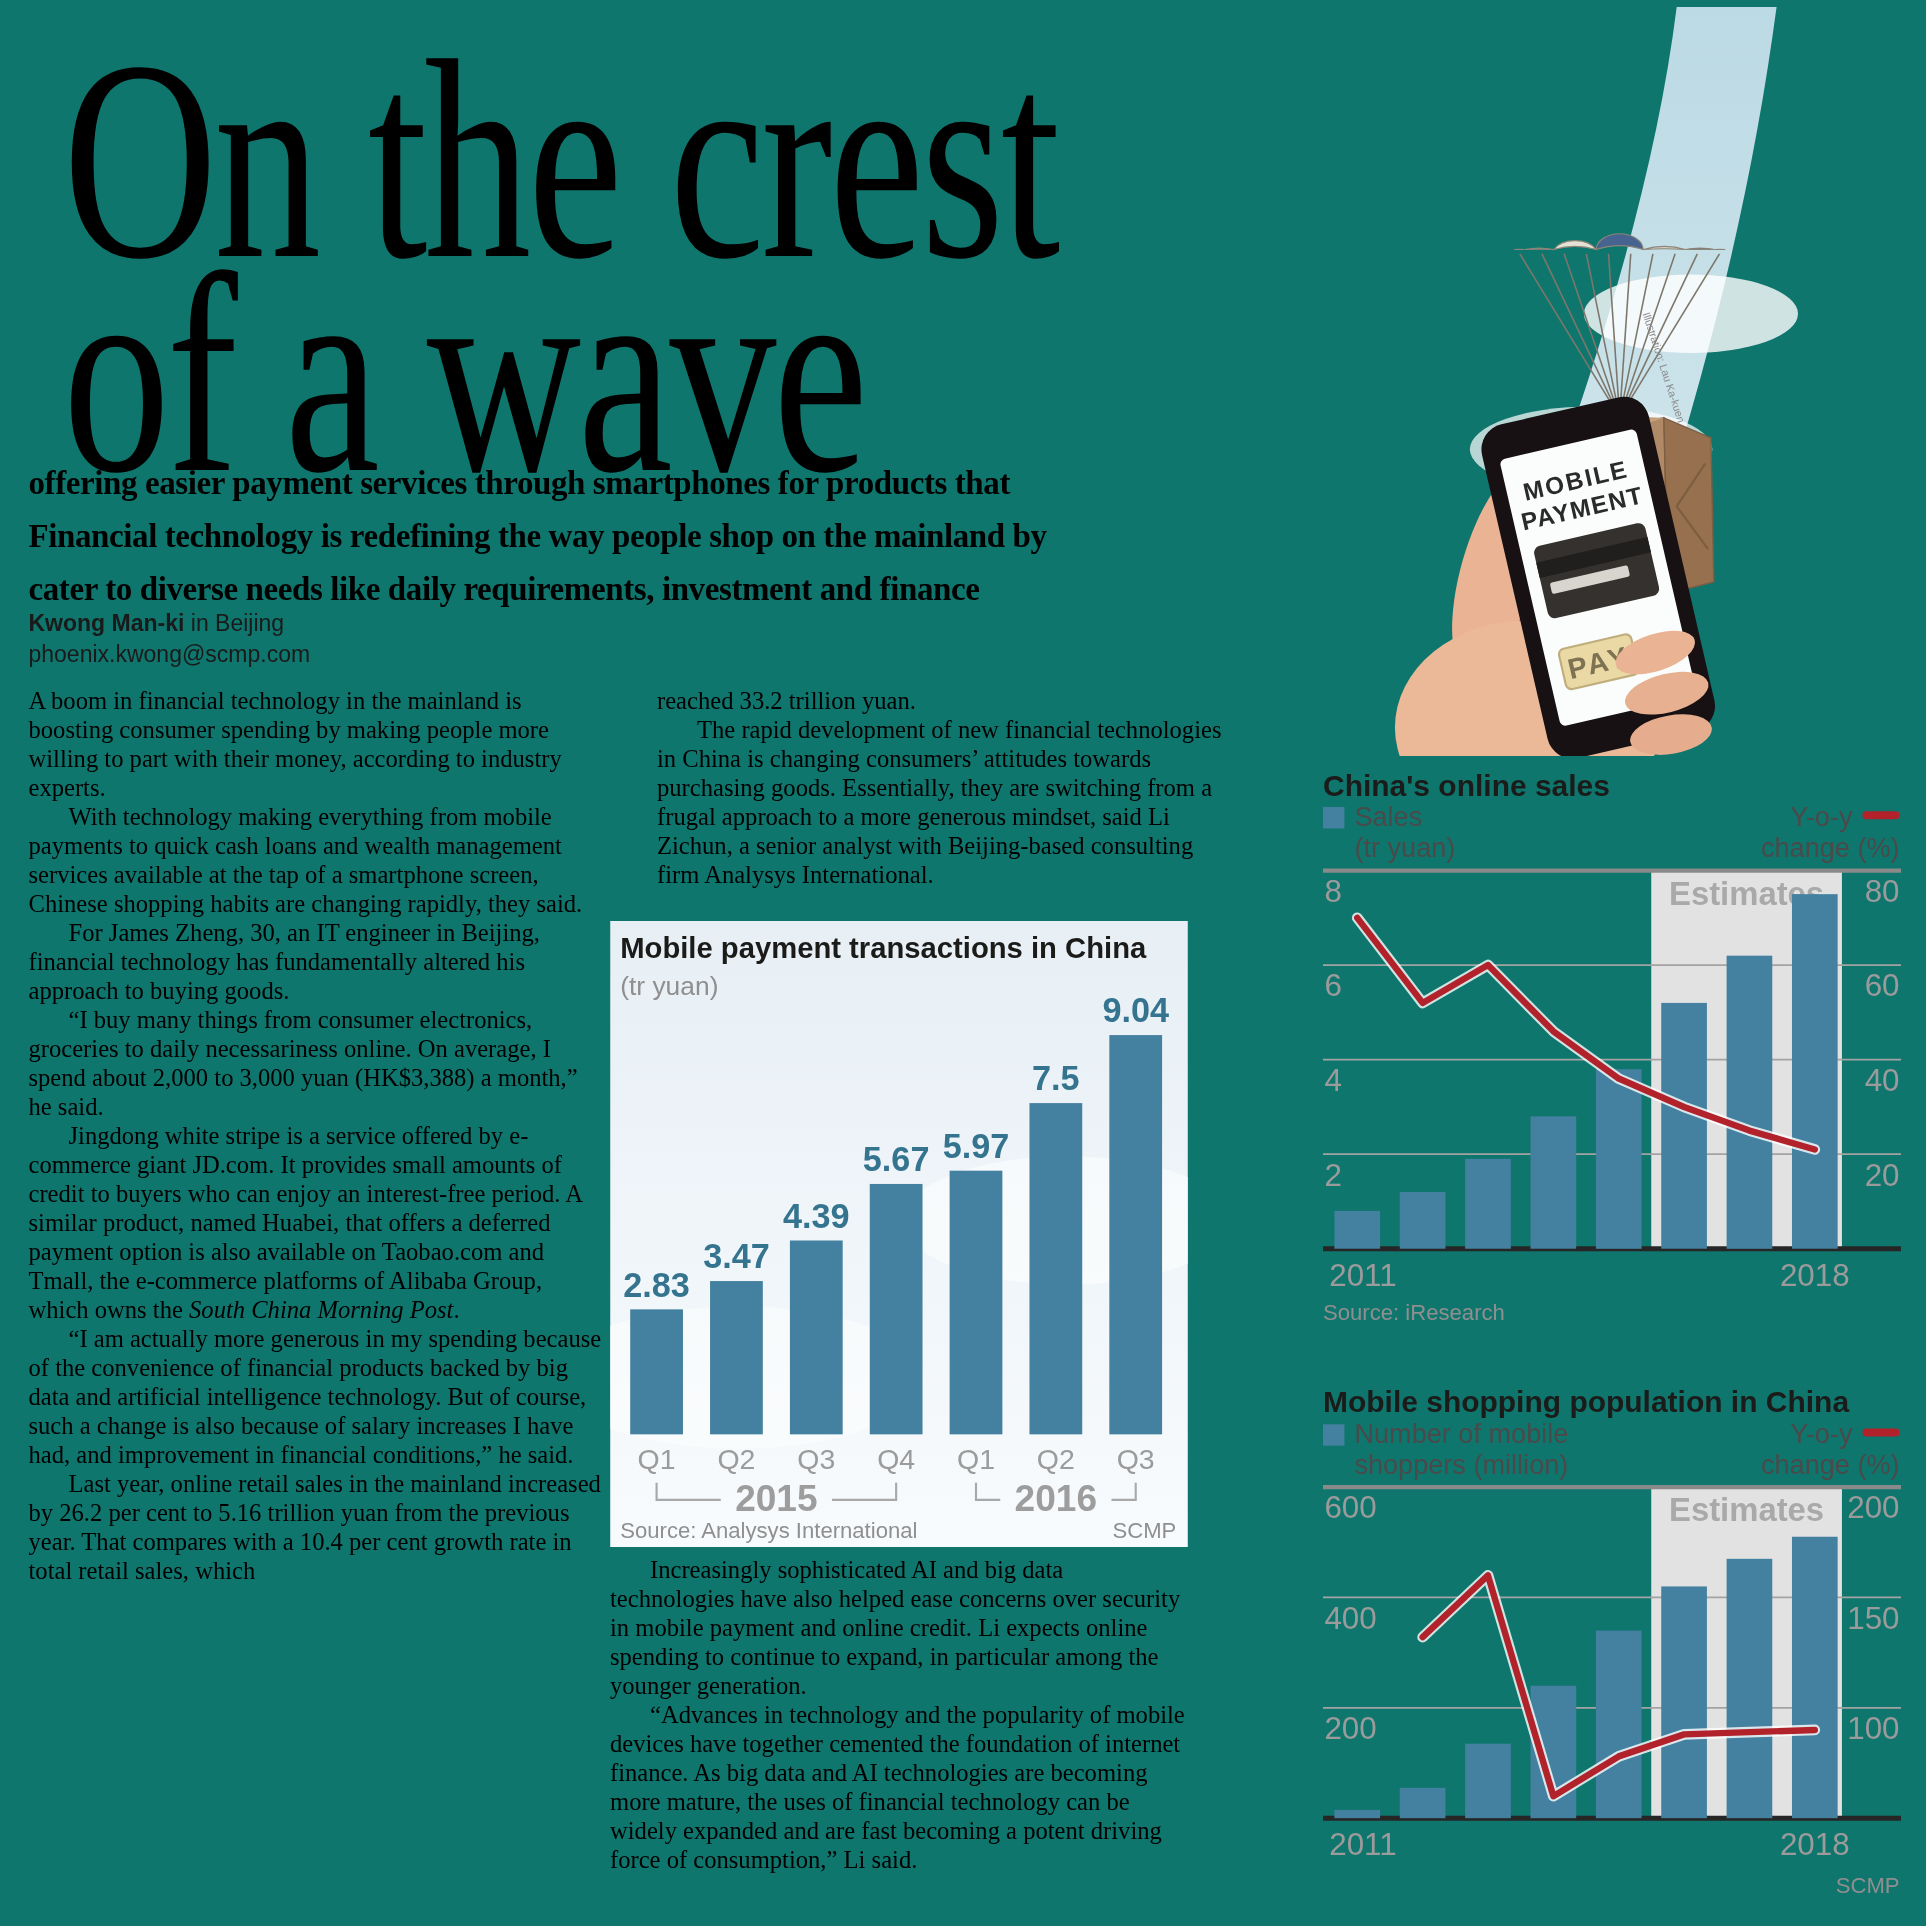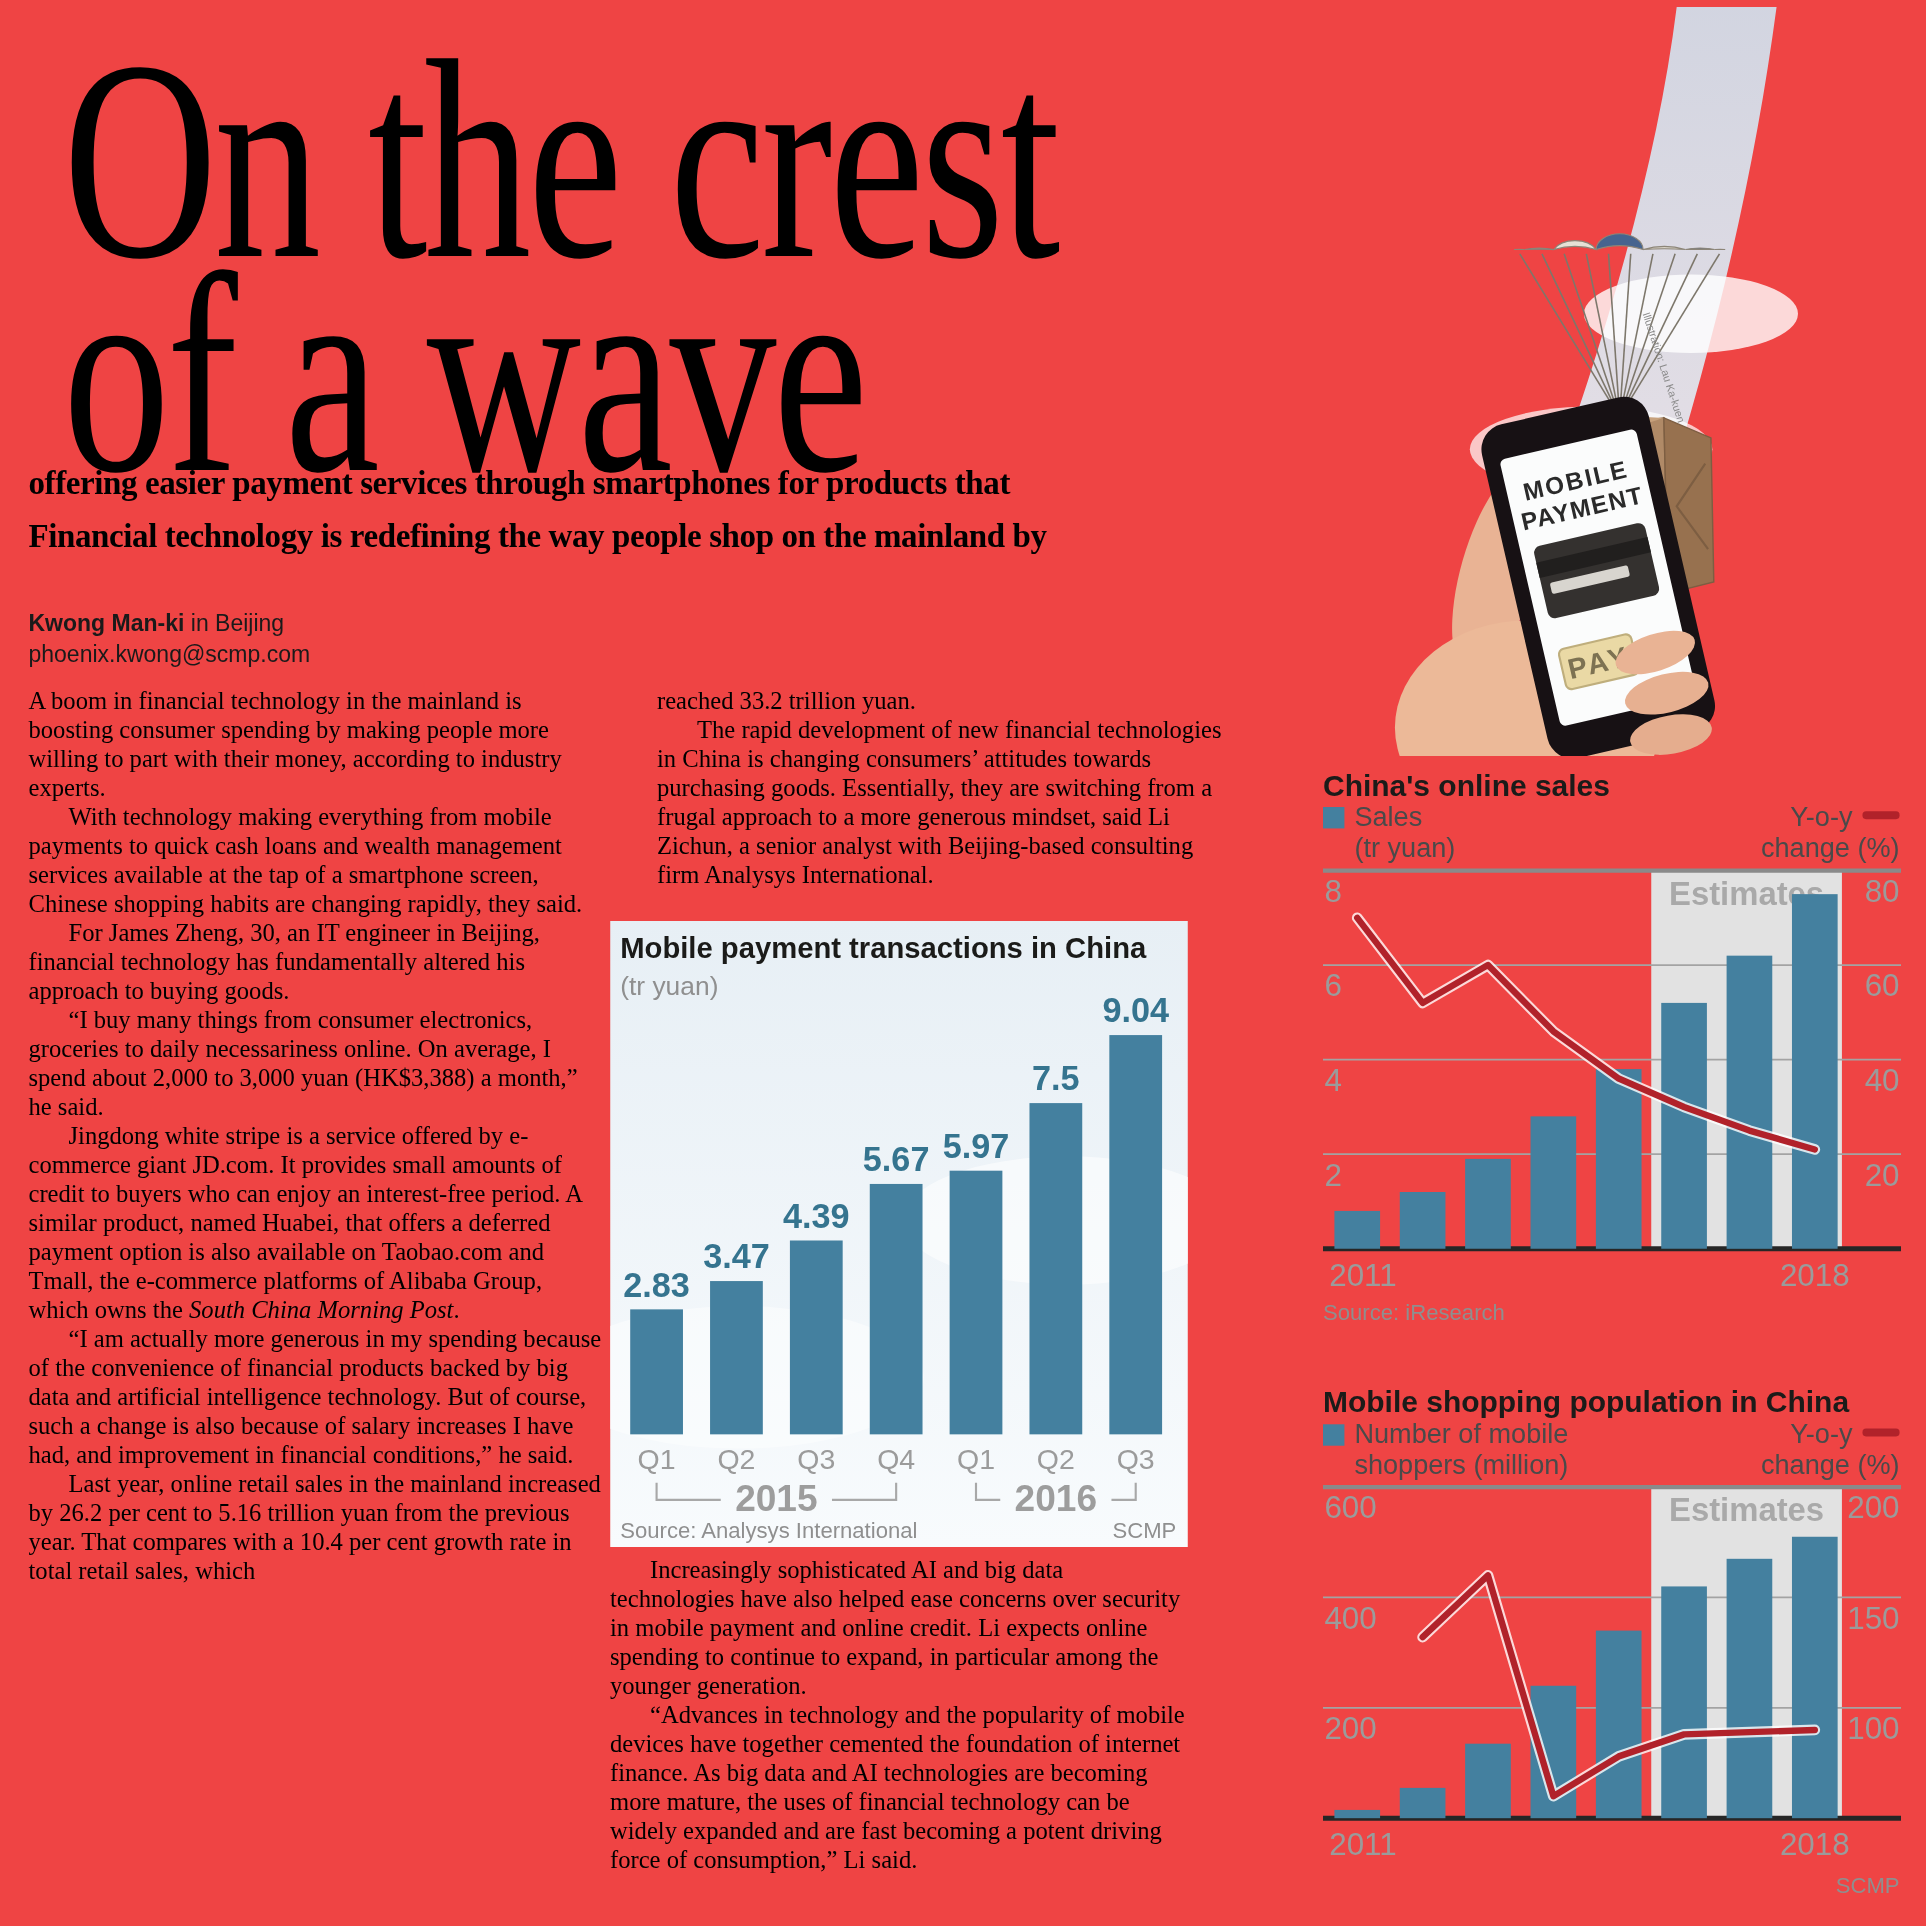--- a/index.html
+++ b/index.html
@@ -1,16 +1,16 @@
 <!DOCTYPE html>
 <html style="font-size:11.4px"><head>
 <meta charset="utf-8">
 <style>
   html,body{margin:0;padding:0;background:#fff;}
-  .page{position:relative;width:1926px;height:1926px;background:#ef4444;overflow:hidden;
+  .page{position:relative;width:1926px;height:1926px;background:#0f766e;overflow:hidden;
         font-family:"Liberation Serif",serif;color:#000;text-decoration:underline;}
   
   .headline{position:absolute;left:63px;top:53px;font-size:285px;line-height:214px;
             transform:scaleX(.75);transform-origin:left top;letter-spacing:-4.3px;font-weight:400;}
   
   .standfirst{position:absolute;left:28.5px;top:457px;width:1213px;font-weight:700;
               font-size:33px;line-height:53px;letter-spacing:-0.4px;}
   
   .byline{position:absolute;left:28.5px;top:608px;font-family:"Liberation Sans",sans-serif;
           font-size:23px;line-height:31px;color:#1a1a1a;}
@@ -32,20 +32,21 @@
 <div class="page">
 
   <div class="headline">
     <div>On the crest</div>
     <div>of a wave</div>
   </div>
 
   <div class="standfirst">
     <div>offering easier payment services through smartphones for products that</div>
     <div>Financial technology is redefining the way people shop on the mainland by</div>
+    <div>cater to diverse needs like daily requirements, investment and finance</div>
   </div>
 
   <div class="byline">
     <div><b>Kwong Man-ki</b><span> in Beijing</span></div>
     <div>phoenix.kwong@scmp.com</div>
   </div>
 
   <div class="col" id="col1">
       <p>A boom in financial technology in the mainland is boosting consumer spending by making people more willing to part with their money, according to industry experts.</p>
       <p class="ind">With technology making everything from mobile payments to quick cash loans and wealth management services available at the tap of a smartphone screen, Chinese shopping habits are changing rapidly, they said.</p>

